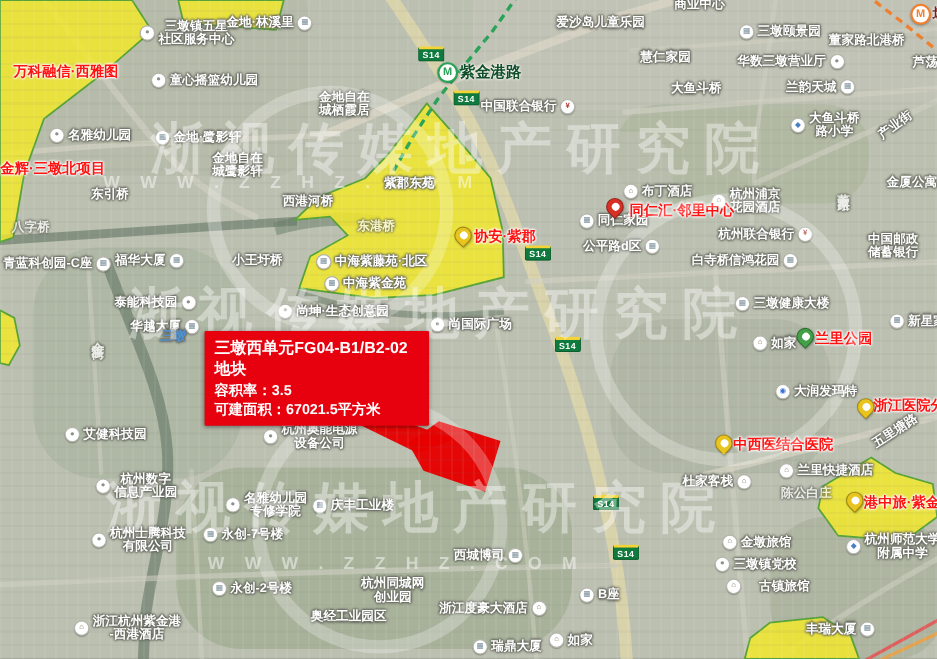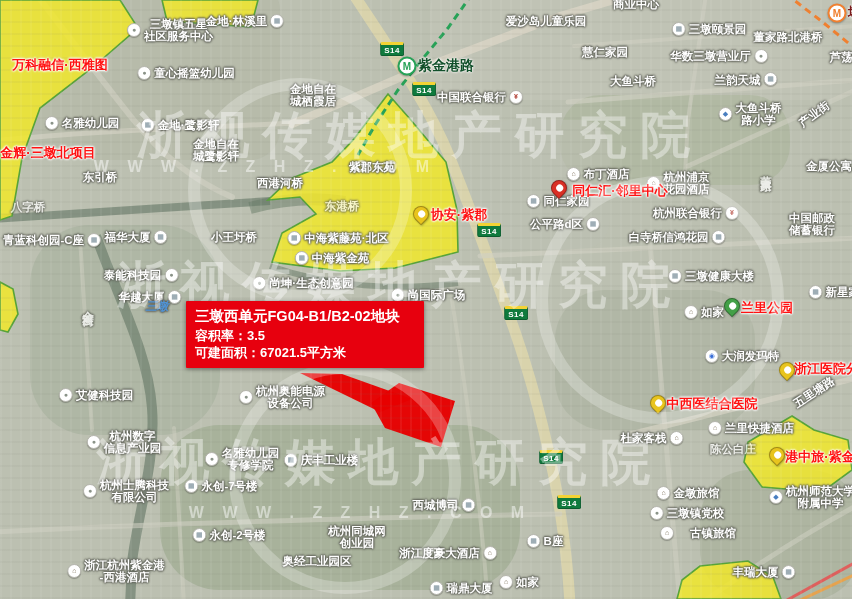--- a/index.html
+++ b/index.html
@@ -39,21 +39,21 @@
        border-top:3px solid #f3d335;border-radius:2px;line-height:9px;letter-spacing:.5px;}
   .mst{position:absolute;transform:translate(-50%,-50%);width:15px;height:15px;border-radius:50%;
        background:#fff;display:flex;align-items:center;justify-content:center;
        font-size:10px;font-weight:bold;box-shadow:0 1px 2px rgba(0,0,0,.3);}
   .mst-label{position:absolute;transform:translate(0,-50%);font-weight:bold;font-size:14px;
        white-space:nowrap;text-shadow:0 0 2px #fff,0 0 3px #fff;}
   .wm-row{position:absolute;transform:translate(-50%,-50%);white-space:nowrap;font-weight:bold;
        color:rgba(255,255,255,.40);}
   .wm-big{font-size:50px;letter-spacing:13px;}
   .wm-url{font-size:16px;letter-spacing:7px;color:rgba(255,255,255,.48);}
-  #infobox{left:186px;top:301px;width:238px;background:#e7000e;color:#fff;padding:6px 9px 7px 9px;
+  #infobox{left:186px;top:301px;width:204px;background:#e7000e;color:#fff;padding:6px 9px 7px 9px;
        box-sizing:border-box;box-shadow:0 1px 4px rgba(0,0,0,.45);border-radius:1px;}
   #infobox .t{font-size:14.5px;font-weight:bold;margin-bottom:2px;}
   #infobox .l{font-size:13px;font-weight:bold;line-height:16.5px;}
 </style>
 </head>
 <body>
 
 <div id="stage">
   <div id="patches">
       <div class="patch" style="left: -20px; top: -20px; width: 300px; height: 180px; background: rgb(178, 182, 164); opacity: 0.5; border-radius: 30px;"></div>

